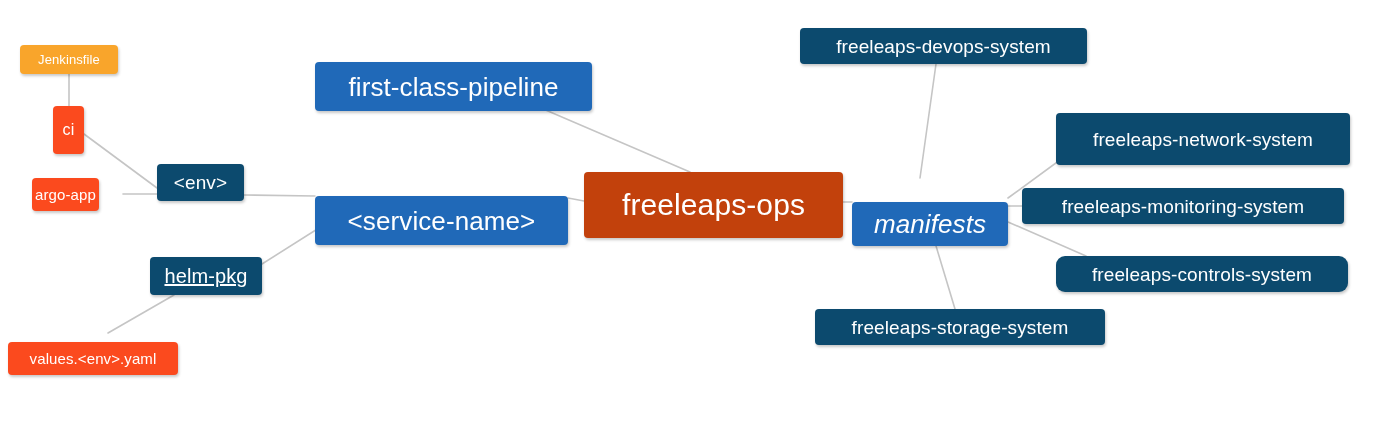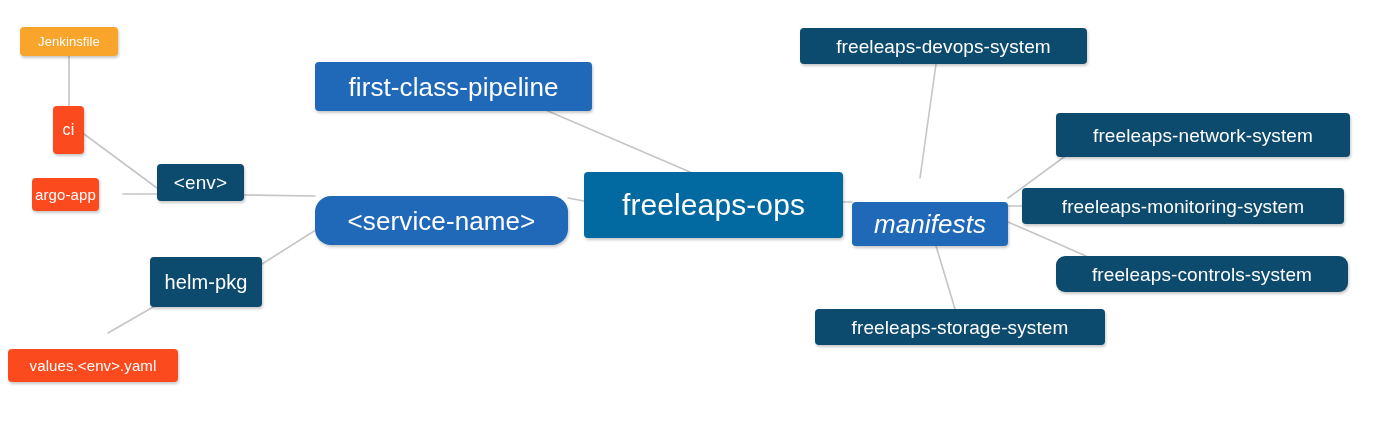--- a/index.html
+++ b/index.html
@@ -33,24 +33,24 @@
     align-items: center;
     justify-content: center;
     color: #ffffff;
     border-radius: 4px;
     white-space: nowrap;
     letter-spacing: 0.1px;
     box-shadow: 1px 2px 3px rgba(0,0,0,0.22);
     text-align: center;
     line-height: 1;
   }
-  .node-root      { background: #0369a1; }
+  .node-root      { background: #c2410c; }
   .node-blue      { background: #2069b8; margin-top: 24px; }
   .node-green     { background: #0c4a6e; }
-  .node-orange    { background: #f9a52b; }
+  .node-orange    { background: #f9a52b; margin-top: 18px; }
   .node-red       { background: #fb4a1e; }
 </style>
 </head>
 <body>
 
 <div id="canvas">
   <svg id="edges" width="1390" height="421" viewBox="0 0 1390 421" xmlns="http://www.w3.org/2000/svg">
       <line x1="69" y1="56" x2="69" y2="106" stroke="#c5c5c5" stroke-width="1.6" stroke-linecap="round"></line>
       <line x1="84" y1="134" x2="157" y2="188" stroke="#c5c5c5" stroke-width="1.6" stroke-linecap="round"></line>
       <line x1="123" y1="194" x2="157" y2="194" stroke="#c5c5c5" stroke-width="1.6" stroke-linecap="round"></line>
@@ -64,25 +64,25 @@
       <line x1="1008" y1="198" x2="1075" y2="149" stroke="#c5c5c5" stroke-width="1.6" stroke-linecap="round"></line>
       <line x1="1008" y1="206" x2="1051" y2="206" stroke="#c5c5c5" stroke-width="1.6" stroke-linecap="round"></line>
       <line x1="1008" y1="222" x2="1086" y2="256" stroke="#c5c5c5" stroke-width="1.6" stroke-linecap="round"></line>
       <line x1="930" y1="226" x2="955" y2="309" stroke="#c5c5c5" stroke-width="1.6" stroke-linecap="round"></line>
     </svg>
   <div id="nodes">
       <div class="node node-orange" style="left: 20px; top: 27px; width: 98px; height: 29px; font-size: 13px;">Jenkinsfile</div>
       <div class="node node-red" style="left: 53px; top: 106px; width: 31px; height: 48px; font-size: 16px; text-align: right;">ci</div>
       <div class="node node-red" style="left: 32px; top: 178px; width: 67px; height: 33px; font-size: 15px;">argo-app</div>
       <div class="node node-green" style="left: 157px; top: 164px; width: 87px; height: 37px; font-size: 19px;">&lt;env&gt;</div>
-      <div class="node node-green" style="left: 150px; top: 257px; width: 112px; height: 50px; font-size: 20px;">helm-pkg</div>
-      <div class="node node-red" style="left: 8px; top: 349px; width: 170px; height: 33px; font-size: 15px;">values.&lt;env&gt;.yaml</div>
+      <div class="node node-green" style="left: 150px; top: 257px; width: 112px; height: 38px; font-size: 20px; text-decoration: underline;">helm-pkg</div>
+      <div class="node node-red" style="left: 8px; top: 342px; width: 170px; height: 33px; font-size: 15px;">values.&lt;env&gt;.yaml</div>
       <div class="node node-blue" style="left: 315px; top: 38px; width: 277px; height: 49px; font-size: 26px;">first-class-pipeline</div>
-      <div class="node node-blue" style="left: 315px; top: 172px; width: 253px; height: 49px; font-size: 26px; border-radius: 16px;">&lt;service-name&gt;</div>
+      <div class="node node-blue" style="left: 315px; top: 172px; width: 253px; height: 49px; font-size: 26px;">&lt;service-name&gt;</div>
       <div class="node node-root" style="left: 584px; top: 172px; width: 259px; height: 66px; font-size: 30px;">freeleaps-ops</div>
       <div class="node node-blue" style="left: 852px; top: 178px; width: 156px; height: 44px; font-size: 26px; font-style: italic;">manifests</div>
       <div class="node node-green" style="left: 800px; top: 28px; width: 287px; height: 36px; font-size: 19px;">freeleaps-devops-system</div>
-      <div class="node node-green" style="left: 1056px; top: 113px; width: 294px; height: 44px; font-size: 19px;">freeleaps-network-system</div>
+      <div class="node node-green" style="left: 1056px; top: 113px; width: 294px; height: 52px; font-size: 19px;">freeleaps-network-system</div>
       <div class="node node-green" style="left: 1022px; top: 188px; width: 322px; height: 36px; font-size: 19px;">freeleaps-monitoring-system</div>
       <div class="node node-green" style="left: 1056px; top: 256px; width: 292px; height: 36px; font-size: 19px; border-radius: 9px;">freeleaps-controls-system</div>
       <div class="node node-green" style="left: 815px; top: 309px; width: 290px; height: 36px; font-size: 19px;">freeleaps-storage-system</div>
     </div>
 </div>
 
 </body></html>

